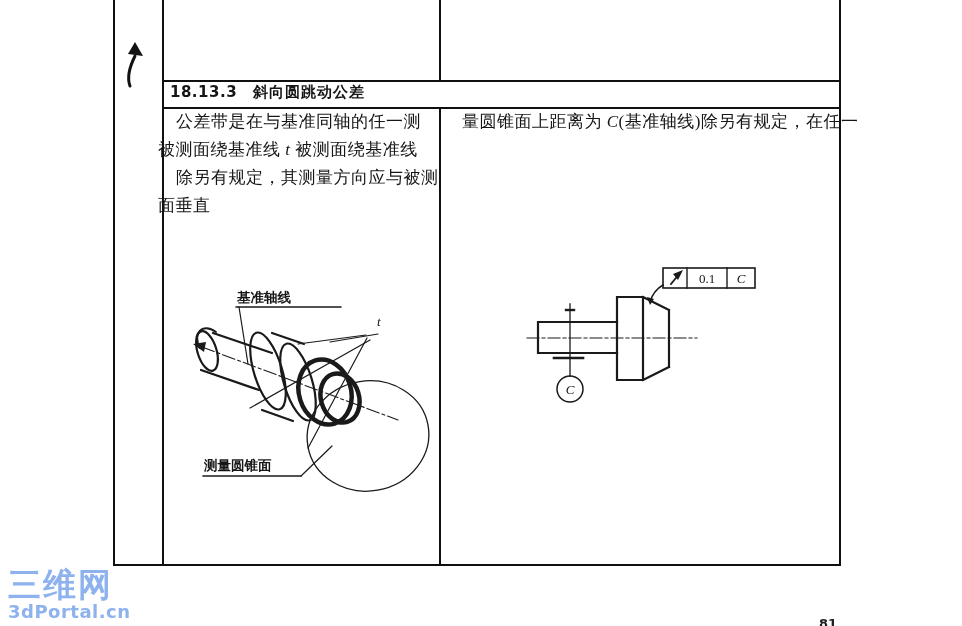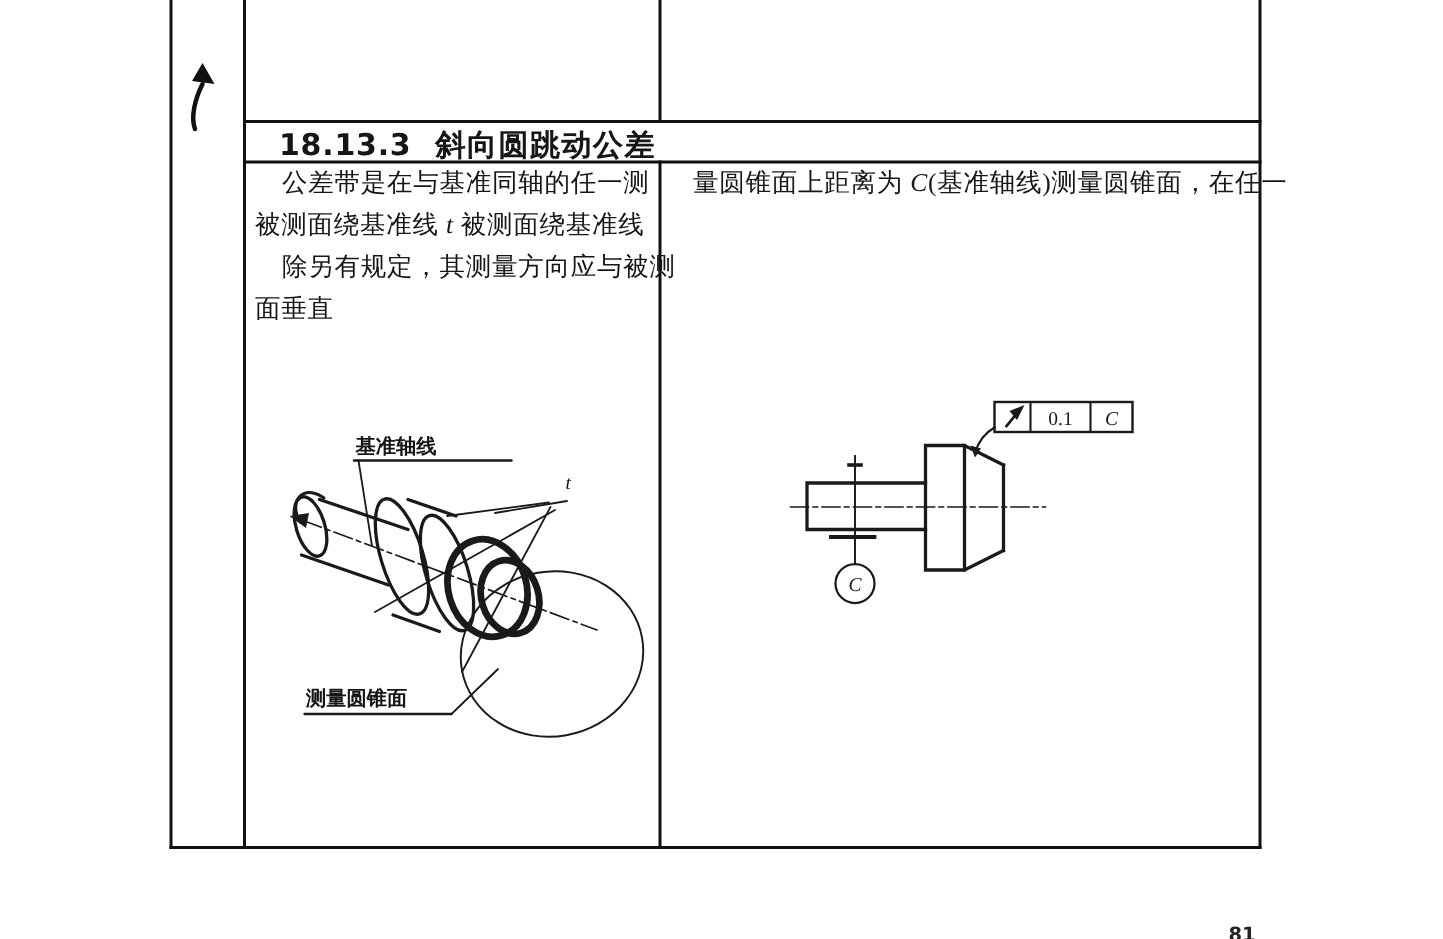--- a/index.html
+++ b/index.html
@@ -4,25 +4,25 @@
 <style>
   html,body{margin:0;padding:0;background:#ffffff;}
   .page{
     position:relative;width:962px;height:626px;background:#ffffff;
     overflow:hidden;font-family:"Liberation Serif","DejaVu Serif",serif;color:#161616;
   }
   .vl{position:absolute;width:2px;background:#101010;}
   .hl{position:absolute;height:2px;background:#101010;}
   .title{
     position:absolute;left:170px;top:83px;font-family:"DejaVu Sans","Liberation Sans",sans-serif;
-    font-weight:bold;font-size:20px;letter-spacing:1px;white-space:nowrap;margin-left:16px;
+    font-weight:bold;font-size:15px;letter-spacing:1px;white-space:nowrap;
   }
   .title .num{margin-right:16px;letter-spacing:0.5px;}
   .textblock{position:absolute;font-size:17px;line-height:28px;letter-spacing:0.5px;}
-  .tb-left{left:170px;top:108px;width:266px;}
+  .tb-left{left:158px;top:108px;width:266px;}
   .tb-right{left:448px;top:108px;width:390px;}
   .line{white-space:nowrap;}
   .indent1{padding-left:18px;}
   .indent2{padding-left:14px;}
   .var{font-style:italic;font-family:"Liberation Serif",serif;}
   svg{position:absolute;overflow:visible;}
   svg text{fill:#161616;}
   .dlabel{font-size:13.5px;font-weight:bold;font-family:"Liberation Serif","DejaVu Serif",serif;}
   .wm{
     position:absolute;left:8px;top:568px;color:#8db2ee;
@@ -59,21 +59,21 @@
   </div>
 
   <div class="textblock tb-left">
     <div class="line indent1">公差带是在与基准同轴的任一测</div>
     <div class="line"><span>被测面绕基准线 </span><span class="var">t</span><span> 被测面绕基准线</span></div>
     <div class="line indent1">除另有规定，其测量方向应与被测</div>
     <div class="line">面垂直</div>
   </div>
 
   <div class="textblock tb-right">
-    <div class="line indent2"><span>量圆锥面上距离为 </span><span class="var">C</span><span>(基准轴线)测量圆锥面，在任一</span></div>
+    <div class="line indent2"><span>量圆锥面上距离为 </span><span class="var">C</span><span>(基准轴线)除另有规定，在任一</span></div>
   </div>
 
   <svg style="left:180px;top:278px" width="262" height="228" viewBox="0 0 262 228" stroke="#1a1a1a" fill="none" stroke-linecap="round">
 
     <text x="57" y="24" class="dlabel" stroke="none" fill="#161616">基准轴线</text>
     <line x1="56" y1="29" x2="161" y2="29" stroke-width="1.6"></line>
     <line x1="59" y1="29" x2="68" y2="86" stroke-width="1.2"></line>
 
     <g>
       <path d="M 36,54 C 22,44 12,56 20,70" stroke-width="2"></path>
@@ -144,16 +144,20 @@
       <text x="182" y="21" text-anchor="middle" font-size="13" stroke="none" fill="#161616">0.1</text>
       <text x="216" y="21" text-anchor="middle" font-size="13" font-style="italic" stroke="none" fill="#161616">C</text>
     </g>
 
     <g>
       <path d="M 138,23 C 131,27 127,33 125,40" stroke-width="1.5"></path>
       <polygon points="125,43 122,35 129,37" fill="#1a1a1a" stroke="none"></polygon>
     </g>
   </svg>
 
+  <div class="wm">
+    <div class="cn">三维网</div>
+    <div class="url">3dPortal.cn</div>
+  </div>
 
   <div class="pagenum">81</div>
 
 </div>
 
 </body></html>

